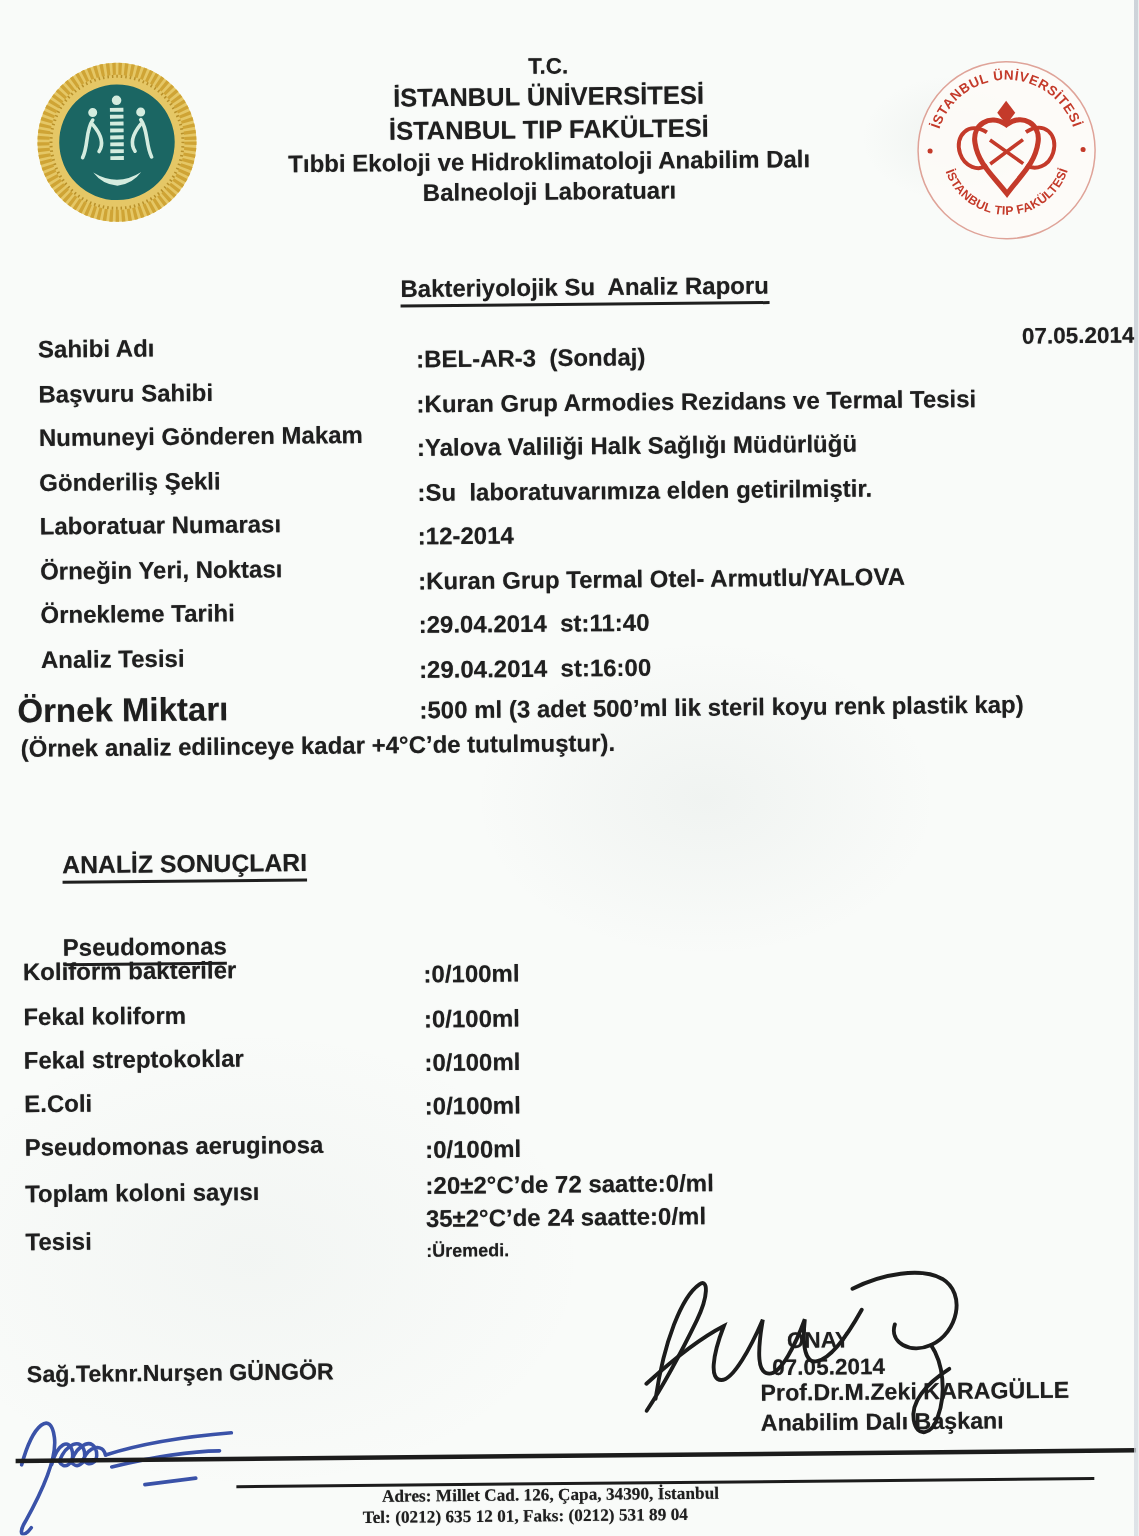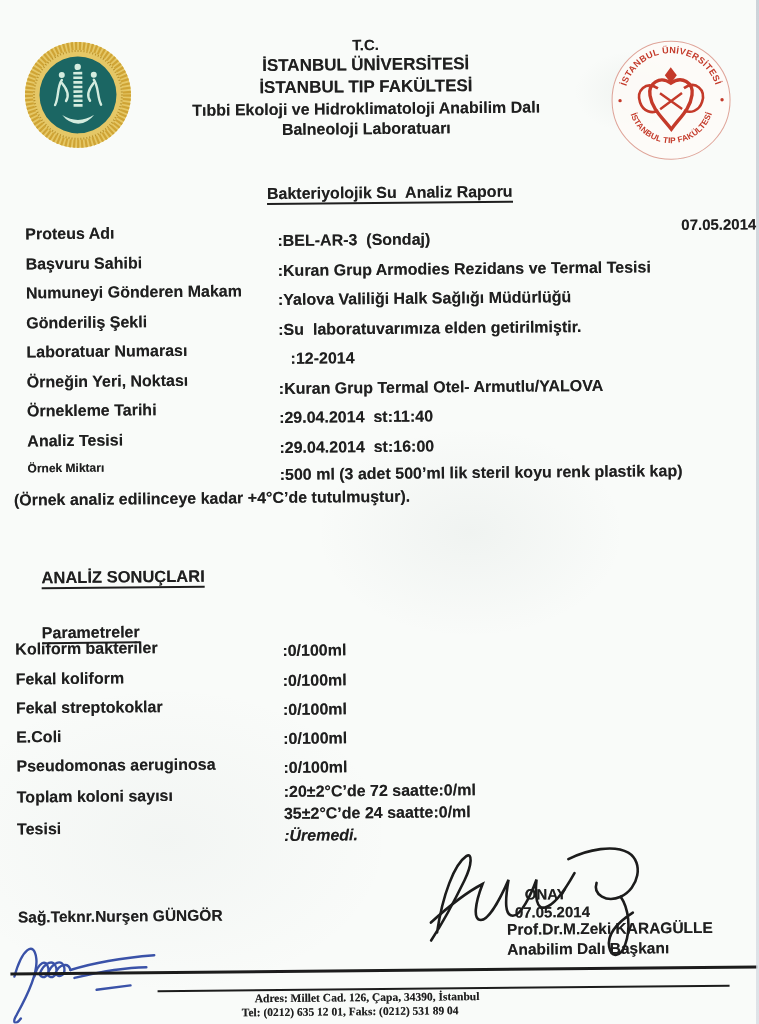--- a/index.html
+++ b/index.html
@@ -88,54 +88,54 @@
     <div class="t ctr" style="top:77px;font-size:17px;">İSTANBUL TIP FAKÜLTESİ</div>
     <div class="t ctr" style="top:100px;font-size:16px;">Tıbbi Ekoloji ve Hidroklimatoloji Anabilim Dalı</div>
     <div class="t ctr" style="top:120px;font-size:16px;">Balneoloji Laboratuarı</div>
 
     <div class="t" style="top:166px;left:0;width:759px;text-align:center;font-size:16px;">
       <span class="u2">Bakteriyolojik Su  Analiz Raporu</span>
     </div>
 
     <div class="t" style="top:219px;left:684px;font-size:15px;">07.05.2014</div>
 
-    <div class="t" style="top:222px;left:28px;font-size:16px;">Proteus Adı</div>
+    <div class="t" style="top:222px;left:28px;font-size:16px;">Sahibi Adı</div>
     <div class="t" style="top:231px;left:280px;font-size:16px;">:BEL-AR-3  (Sondaj)</div>
 
     <div class="t" style="top:252px;left:28px;font-size:16px;">Başvuru Sahibi</div>
     <div class="t" style="top:261px;left:280px;font-size:16px;">:Kuran Grup Armodies Rezidans ve Termal Tesisi</div>
 
     <div class="t" style="top:281px;left:28px;font-size:16px;">Numuneyi Gönderen Makam</div>
     <div class="t" style="top:290px;left:280px;font-size:16px;">:Yalova Valiliği Halk Sağlığı Müdürlüğü</div>
 
     <div class="t" style="top:311px;left:28px;font-size:16px;">Gönderiliş Şekli</div>
     <div class="t" style="top:320px;left:280px;font-size:16px;">:Su  laboratuvarımıza elden getirilmiştir.</div>
 
     <div class="t" style="top:340px;left:28px;font-size:16px;">Laboratuar Numarası</div>
-    <div class="t" style="top:349px;left:292px;font-size:16px;">:12-2014</div>
+    <div class="t" style="top:349px;left:280px;font-size:16px;">:12-2014</div>
 
     <div class="t" style="top:370px;left:28px;font-size:16px;">Örneğin Yeri, Noktası</div>
     <div class="t" style="top:379px;left:280px;font-size:16px;">:Kuran Grup Termal Otel- Armutlu/YALOVA</div>
 
     <div class="t" style="top:399px;left:28px;font-size:16px;">Örnekleme Tarihi</div>
     <div class="t" style="top:408px;left:280px;font-size:16px;">:29.04.2014  st:11:40</div>
 
     <div class="t" style="top:429px;left:28px;font-size:16px;">Analiz Tesisi</div>
     <div class="t" style="top:438px;left:280px;font-size:16px;">:29.04.2014  st:16:00</div>
 
-    <div class="t" style="top:458px;left:28px;font-size:12px;">Örnek Miktarı</div>
+    <div class="t" style="top:458px;left:12px;font-size:22px;">Örnek Miktarı</div>
     <div class="t" style="top:465px;left:280px;font-size:16px;">:500 ml (3 adet 500’ml lik steril koyu renk plastik kap)</div>
 
     <div class="t" style="top:488px;left:14px;font-size:16px;">(Örnek analiz edilinceye kadar +4°C’de tutulmuştur).</div>
 
     <div class="t" style="top:546px;left:14px;font-size:16.5px;">
       <span class="u2">ANALİZ SONUÇLARI</span>
     </div>
     <div class="t" style="top:603px;left:14px;font-size:16px;">
-      <span class="u2">Parametreler</span>
+      <span class="u2">Pseudomonas</span>
     </div>
 
     <div class="t" style="top:637px;left:14px;font-size:16px;">Koliform bakteriler</div>
     <div class="t" style="top:641px;left:281px;font-size:16px;">:0/100ml</div>
 
     <div class="t" style="top:667px;left:14px;font-size:16px;">Fekal koliform</div>
     <div class="t" style="top:671px;left:281px;font-size:16px;">:0/100ml</div>
 
     <div class="t" style="top:696px;left:14px;font-size:16px;">Fekal streptokoklar</div>
     <div class="t" style="top:700px;left:281px;font-size:16px;">:0/100ml</div>
@@ -144,21 +144,21 @@
     <div class="t" style="top:729px;left:281px;font-size:16px;">:0/100ml</div>
 
     <div class="t" style="top:754px;left:14px;font-size:16px;">Pseudomonas aeruginosa</div>
     <div class="t" style="top:758px;left:281px;font-size:16px;">:0/100ml</div>
 
     <div class="t" style="top:785px;left:14px;font-size:16px;">Toplam koloni sayısı</div>
     <div class="t" style="top:782px;left:281px;font-size:16px;">:20±2°C’de 72 saatte:0/ml</div>
     <div class="t" style="top:804px;left:281px;font-size:16px;">35±2°C’de 24 saatte:0/ml</div>
 
     <div class="t" style="top:817px;left:14px;font-size:16px;">Tesisi</div>
-    <div class="t" style="top:826px;left:281px;font-size:16px;font-style:italic;">:Üremedi.</div>
+    <div class="t" style="top:826px;left:281px;font-size:12px;">:Üremedi.</div>
 
     <div class="t" style="top:905px;left:14px;font-size:15.5px;">Sağ.Teknr.Nurşen GÜNGÖR</div>
 
     <div class="t" style="top:887px;left:521px;font-size:15px;">ONAY</div>
     <div class="t" style="top:905px;left:511px;font-size:15px;">07.05.2014</div>
     <div class="t" style="top:922px;left:503px;font-size:15.5px;">Prof.Dr.M.Zeki KARAGÜLLE</div>
     <div class="t" style="top:942px;left:503px;font-size:15.5px;">Anabilim Dalı Başkanı</div>
 
     <svg class="sig" style="left:405px;top:837px;" width="285" height="128" viewBox="0 0 285 128">
       <g fill="none" stroke="#1c1c1c" stroke-width="2.6" stroke-linecap="round">

